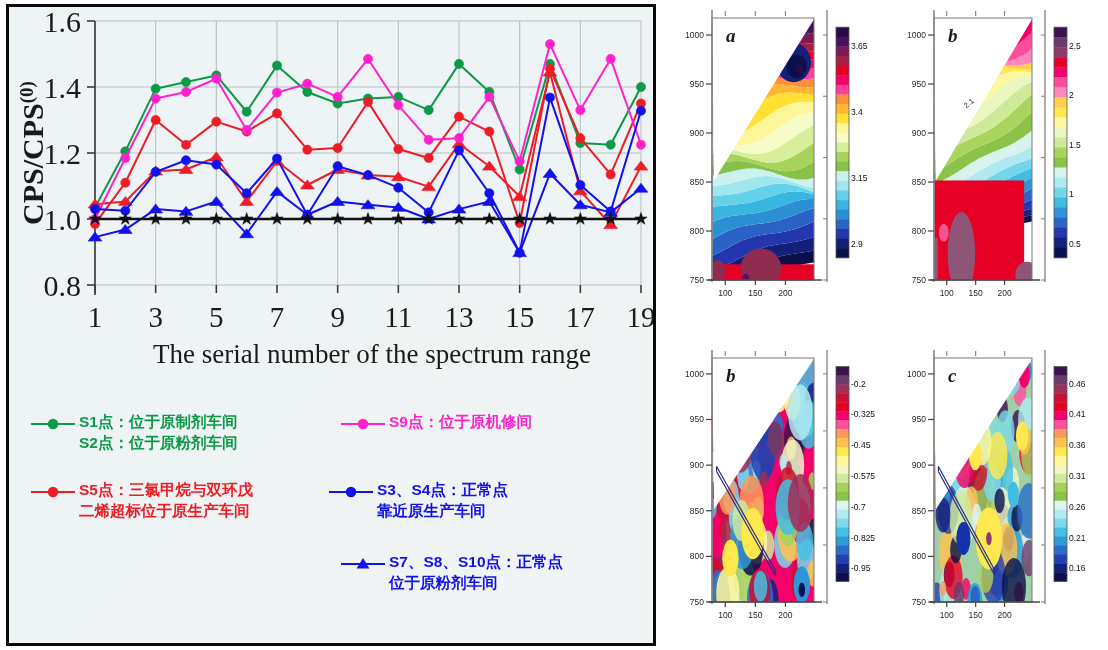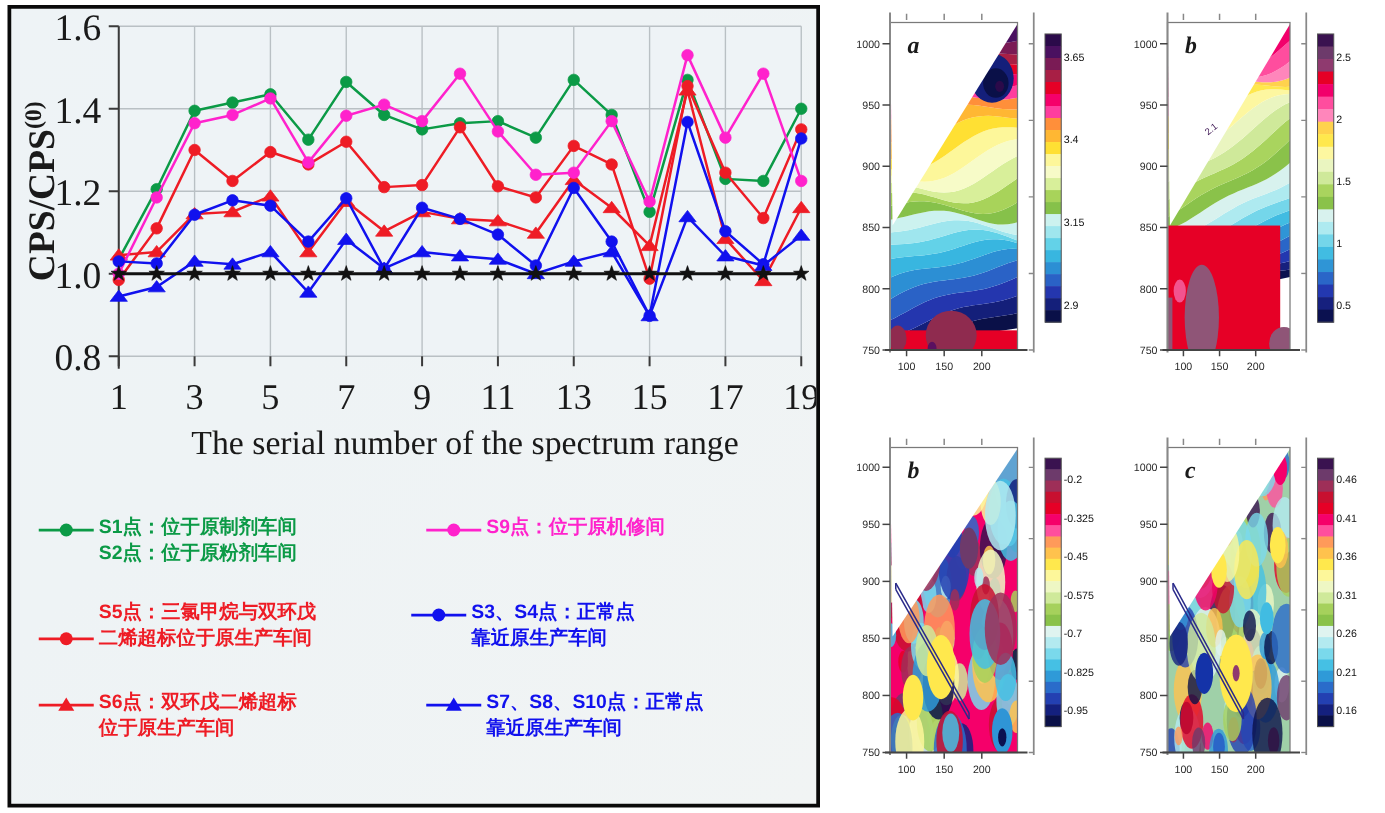--- a/index.html
+++ b/index.html
@@ -264,39 +264,29 @@
         <div class="lg-row" style="left: 20px; top: 32px;">
           <div class="lg-mark">
             <svg width="50" height="20" viewBox="0 0 50 20">
               <line x1="2" x2="46" y1="10" y2="10" stroke="#0b9a46" stroke-width="2.2"></line>
               <circle cx="24" cy="10" r="5.2" fill="#0b9a46"></circle>
             </svg>
           </div>
           <div class="lg-text" style="color: rgb(11, 154, 70);">S1点：位于原制剂车间
 S2点：位于原粉剂车间</div>
         </div>
-        <div class="lg-row" style="left: 20px; top: 100px; align-items: flex-end;">
+        <div class="lg-row" style="left: 20px; top: 100px;">
           <div class="lg-mark">
             <svg width="50" height="20" viewBox="0 0 50 20">
               <line x1="2" x2="46" y1="10" y2="10" stroke="#ee1c25" stroke-width="2.2"></line>
               <circle cx="24" cy="10" r="5.2" fill="#ee1c25"></circle>
             </svg>
           </div>
           <div class="lg-text" style="color: rgb(238, 28, 37);">S5点：三氯甲烷与双环戊
 二烯超标位于原生产车间</div>
-        </div>
-        <div class="lg-row" style="left: 20px; top: 172px;">
-          <div class="lg-mark">
-            <svg width="50" height="20" viewBox="0 0 50 20">
-              <line x1="2" x2="46" y1="10" y2="10" stroke="#ee1c25" stroke-width="2.2"></line>
-              <polygon points="24,4 17.6,14.5 30.4,14.5" fill="#ee1c25"></polygon>
-            </svg>
-          </div>
-          <div class="lg-text" style="color: rgb(238, 28, 37);">S6点：双环戊二烯超标
-位于原生产车间</div>
         </div>
         <div class="lg-row" style="left: 330px; top: 32px;">
           <div class="lg-mark">
             <svg width="50" height="20" viewBox="0 0 50 20">
               <line x1="2" x2="46" y1="10" y2="10" stroke="#ff22cc" stroke-width="2.2"></line>
               <circle cx="24" cy="10" r="5.2" fill="#ff22cc"></circle>
             </svg>
           </div>
           <div class="lg-text" style="color: rgb(255, 34, 204); text-align: center;">S9点：位于原机修间</div>
         </div>
@@ -311,21 +301,21 @@
 靠近原生产车间</div>
         </div>
         <div class="lg-row" style="left: 330px; top: 172px;">
           <div class="lg-mark">
             <svg width="50" height="20" viewBox="0 0 50 20">
               <line x1="2" x2="46" y1="10" y2="10" stroke="#1111ee" stroke-width="2.2"></line>
               <polygon points="24,4 17.6,14.5 30.4,14.5" fill="#1111ee"></polygon>
             </svg>
           </div>
           <div class="lg-text" style="color: rgb(17, 17, 238);">S7、S8、S10点：正常点
-靠近原生产车间</div>
+位于原粉剂车间</div>
         </div>
       </div>
   </div>
 
   <div id="rightPanel">
       <div class="mapcell" style="left: 6px; top: 4px; width: 222px; height: 320px;"><svg width="222" height="320" viewBox="0 0 222 320">
           <defs>
             <clipPath id="clip-map-a">
               <rect x="44" y="14" width="102" height="262"></rect>
             </clipPath>

